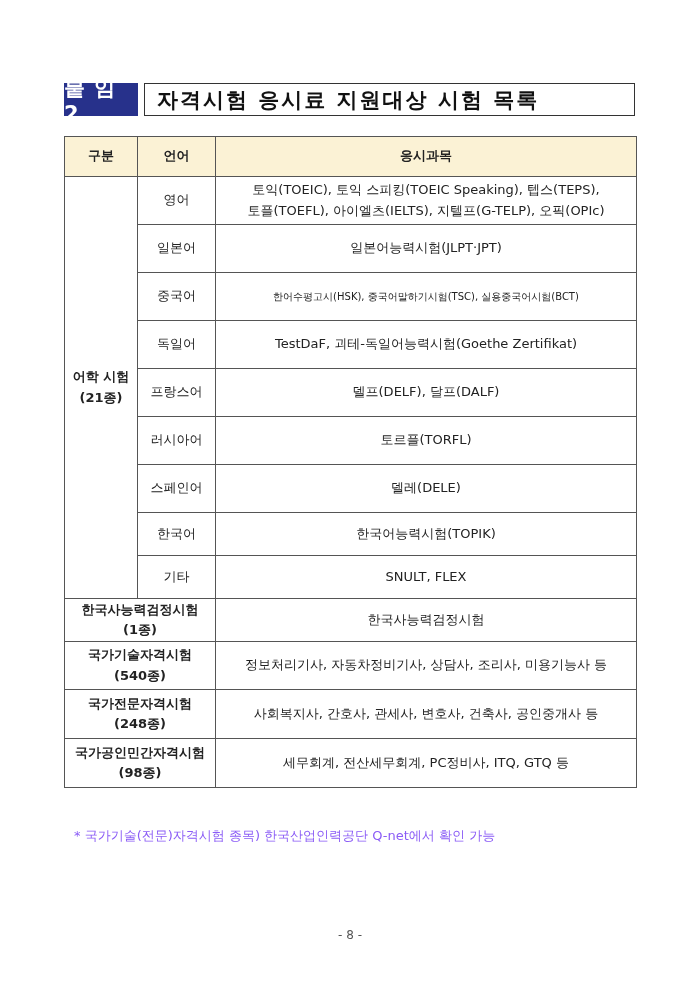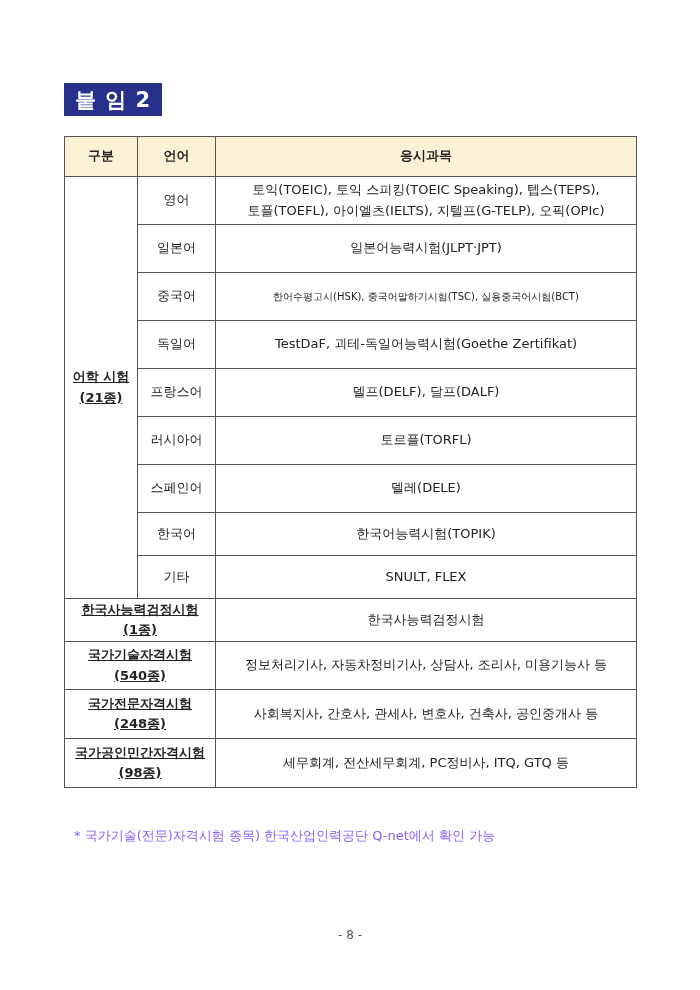--- a/index.html
+++ b/index.html
@@ -3,49 +3,50 @@
 <meta charset="utf-8">
 <style>
   html, body { margin: 0; padding: 0; }
   body {
     width: 700px; height: 990px; background: #ffffff; position: relative;
     font-family: "DejaVu Sans", "Liberation Sans", sans-serif; color: #222;
     overflow: hidden;
   }
   .title-bar { position: absolute; left: 64px; top: 83px; height: 33px; display: flex; }
   .badge {
-    width: 98px; height: 33px; background: #27318b; color: #fff;
+    width: 74px; height: 33px; background: #27318b; color: #fff;
     font-weight: bold; font-size: 21px; display: flex; align-items: center; justify-content: center;
     letter-spacing: 1px;
   }
   .title-box {
     margin-left: 6px; width: 491px; height: 31px; border: 1px solid #333;
     display: flex; align-items: center; padding-left: 12px; box-sizing: border-box; height: 33px;
     font-size: 21px; font-weight: bold; letter-spacing: 2px; color: #111;
   }
   table {
     position: absolute; left: 64px; top: 136px; width: 573px;
     border-collapse: collapse; font-size: 13px; table-layout: fixed; border-radius: 19px;
   }
   td, th { border: 1px solid #555; text-align: center; vertical-align: middle; padding: 0 4px; line-height: 1.55; }
   th { background: #fbf2d5; font-weight: bold; height: 39px; font-size: 13px; }
   .col1 { width: 73px; }
   .col2 { width: 78px; }
-  .bold { font-weight: bold; text-decoration: underline; }
+  .bold { font-weight: bold; }
   .r49 { height: 48px; }
   .r48 { height: 43px; }
   .r50 { height: 49px; margin-top: 36px; }
   .notes { position: absolute; left: 74px; top: 824px; font-size: 13px; color: #8b5cf6; line-height: 24px; }
   .page-num { position: absolute; left: 0; width: 700px; top: 928px; text-align: center; font-size: 12px; color: #555; }
 </style>
 </head>
 <body>
 
 <div class="title-bar">
   <div class="badge">붙 임 2</div>
+  <div class="title-box">자격시험 응시료 지원대상 시험 목록</div>
 </div>
 
 <table>
   <colgroup>
     <col class="col1">
       <col class="col2">
       <col>
   </colgroup>
   <thead>
     <tr>

